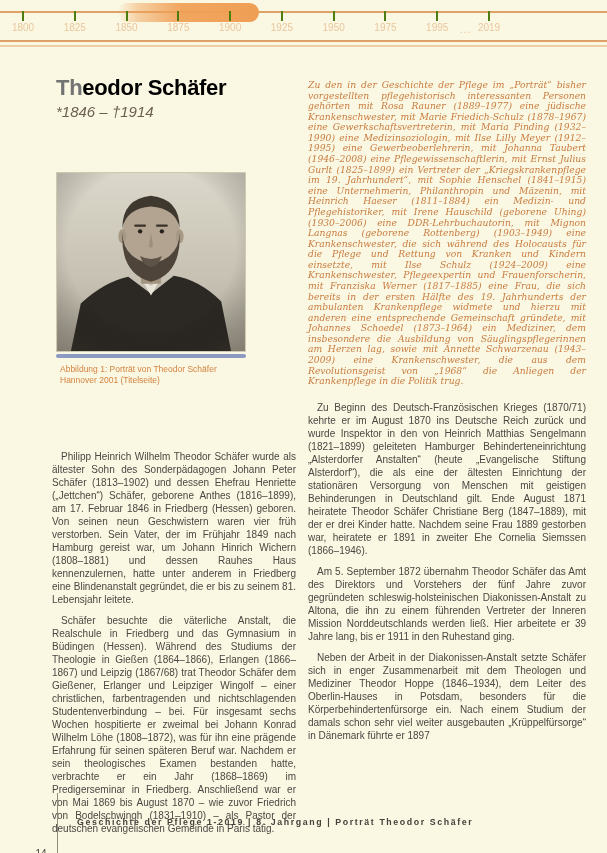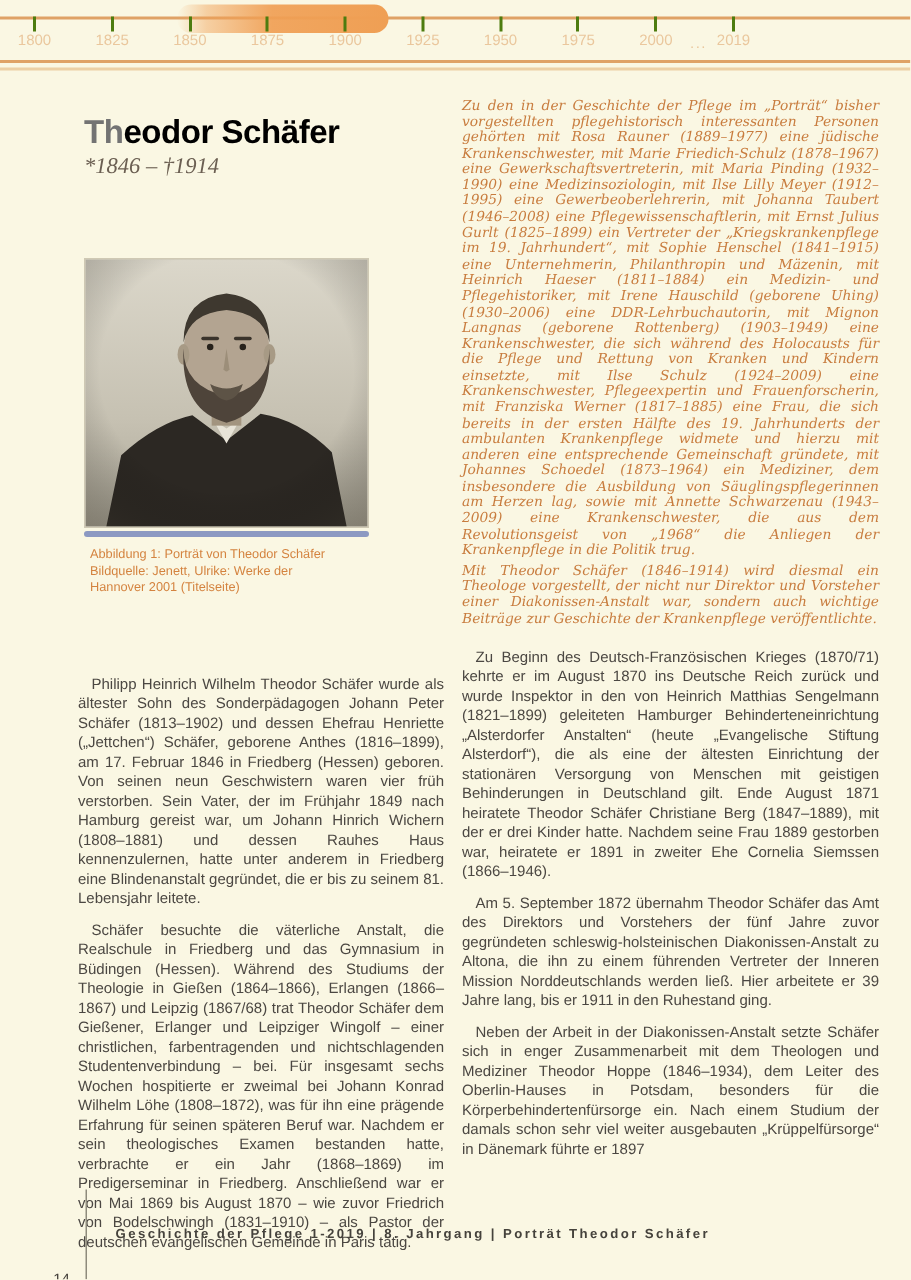--- a/index.html
+++ b/index.html
@@ -20,38 +20,38 @@
   .tl-ellipsis{position:absolute;left:460px;top:24px;font-size:10px;color:#eac79d;letter-spacing:1px;}
 
   
   .masthead{position:absolute;left:56px;top:74px;width:240px;}
   #portrait-title{margin:0;font-family:"DejaVu Serif",serif;font-weight:bold;
      font-size:33px;letter-spacing:1px;line-height:46px;}
   #portrait-title .cap{font-size:46px;}
   .subject-name{margin:2px 0 0;font-size:22px;font-weight:bold;letter-spacing:-0.3px;line-height:24px;}
   .name-lead{color:#737373;}
   .name-rest{color:#000000;}
-  .subject-dates{margin-top:3px;font-family:Liberation Serif, serif;font-style:italic;
+  .subject-dates{margin-top:3px;font-family:Liberation Sans, sans-serif;font-style:italic;
      font-size:15px;color:#6b5f52;}
 
   
   .photo{position:absolute;left:56px;top:172px;width:190px;height:180px;margin:0;
      border:1px solid #cfc9b4;box-sizing:border-box;background:#cdc9bc;}
   .photo svg{display:block;width:100%;height:100%;}
   .photo-rule{position:absolute;left:56px;top:354px;width:190px;height:4px;border-radius:2px;background:#8c99c2;}
   .caption{position:absolute;left:60px;top:364px;width:210px;
      font-size:8.5px;line-height:11px;color:#d4833f;}
 
   
   .intro-p{margin:0 0 3px;font-family:"DejaVu Serif",serif;font-style:italic;
      font-size:9.2px;line-height:1.15;color:#c87c3e;text-align:justify;}
   .body-p{margin:0 0 8px;font-size:10px;line-height:1.3;color:#4b4742;
      text-align:justify;text-indent:9px;}
   #left-body{position:absolute;left:52px;top:450px;width:244px;}
-  #right-col{position:absolute;left:308px;top:66px;width:278px;}
+  #right-col{position:absolute;left:308px;top:80px;width:278px;}
   #right-body{margin-top:14px;}
 
   
   .pageno{position:absolute;left:30px;top:848px;width:22px;text-align:center;
      font-size:10px;color:#45423c;}
   .footer-rule{position:absolute;left:57px;top:793px;width:1px;height:60px;background:#8e8b7c;}
   .running-title{position:absolute;left:77px;top:817px;font-size:8.8px;font-weight:bold;
      letter-spacing:1.6px;color:#45423c;white-space:nowrap;}
 </style>
 </head>
@@ -81,21 +81,21 @@
         <div class="tick" style="left: 280.9px;">
           <div class="tick-label">1925</div>
         </div>
         <div class="tick" style="left: 332.68px;">
           <div class="tick-label">1950</div>
         </div>
         <div class="tick" style="left: 384.46px;">
           <div class="tick-label">1975</div>
         </div>
         <div class="tick" style="left: 436.24px;">
-          <div class="tick-label">2000</div>
+          <div class="tick-label">1995</div>
         </div>
         <div class="tick" style="left: 488.02px;">
           <div class="tick-label">2019</div>
         </div>
       </div>
     <div class="tl-ellipsis">...</div>
     <div class="tl-line tl-rule1"></div>
     <div class="tl-line tl-rule2"></div>
   </header>
 
@@ -140,33 +140,31 @@
       <circle cx="84" cy="59" r="2.2" fill="#27221c"></circle>
       <circle cx="106" cy="59" r="2.2" fill="#27221c"></circle>
 
       <path d="M95,60 L93,74 Q95,77 97,74 Z" fill="#9c8e79"></path>
       <rect x="0" y="0" width="190" height="180" fill="url(#vign)"></rect>
     </svg>
   </figure>
   <div class="photo-rule"></div>
   <div id="photo-caption" class="caption">
       <div>Abbildung 1: Porträt von Theodor Schäfer</div>
-      <div>Bildquelle: Jenett, Ulrike: Werke der</div>
       <div>Hannover 2001 (Titelseite)</div>
     </div>
 
   <section id="left-body">
       <p class="body-p">Philipp Heinrich Wilhelm Theodor Schäfer wurde als ältester Sohn des Sonderpädagogen Johann Peter Schäfer (1813–1902) und dessen Ehefrau Henriette („Jettchen“) Schäfer, geborene Anthes (1816–1899), am 17. Februar 1846 in Friedberg (Hessen) geboren. Von seinen neun Geschwistern waren vier früh verstorben. Sein Vater, der im Frühjahr 1849 nach Hamburg gereist war, um Johann Hinrich Wichern (1808–1881) und dessen Rauhes Haus kennenzulernen, hatte unter anderem in Friedberg eine Blindenanstalt gegründet, die er bis zu seinem 81. Lebensjahr leitete.</p>
       <p class="body-p">Schäfer besuchte die väterliche Anstalt, die Realschule in Friedberg und das Gymnasium in Büdingen (Hessen). Während des Studiums der Theologie in Gießen (1864–1866), Erlangen (1866–1867) und Leipzig (1867/68) trat Theodor Schäfer dem Gießener, Erlanger und Leipziger Wingolf – einer christlichen, farbentragenden und nichtschlagenden Studentenverbindung – bei. Für insgesamt sechs Wochen hospitierte er zweimal bei Johann Konrad Wilhelm Löhe (1808–1872), was für ihn eine prägende Erfahrung für seinen späteren Beruf war. Nachdem er sein theologisches Examen bestanden hatte, verbrachte er ein Jahr (1868–1869) im Predigerseminar in Friedberg. Anschließend war er von Mai 1869 bis August 1870 – wie zuvor Friedrich von Bodelschwingh (1831–1910) – als Pastor der deutschen evangelischen Gemeinde in Paris tätig.</p>
     </section>
 
   <section id="right-col">
     <div id="intro">
         <p class="intro-p">Zu den in der Geschichte der Pflege im „Porträt“ bisher vorgestellten pflegehistorisch interessanten Personen gehörten mit Rosa Rauner (1889–1977) eine jüdische Krankenschwester, mit Marie Friedich-Schulz (1878–1967) eine Gewerkschaftsvertreterin, mit Maria Pinding (1932–1990) eine Medizinsoziologin, mit Ilse Lilly Meyer (1912–1995) eine Gewerbeoberlehrerin, mit Johanna Taubert (1946–2008) eine Pflegewissenschaftlerin, mit Ernst Julius Gurlt (1825–1899) ein Vertreter der „Kriegskrankenpflege im 19. Jahrhundert“, mit Sophie Henschel (1841–1915) eine Unternehmerin, Philanthropin und Mäzenin, mit Heinrich Haeser (1811–1884) ein Medizin- und Pflegehistoriker, mit Irene Hauschild (geborene Uhing) (1930–2006) eine DDR-Lehrbuchautorin, mit Mignon Langnas (geborene Rottenberg) (1903–1949) eine Krankenschwester, die sich während des Holocausts für die Pflege und Rettung von Kranken und Kindern einsetzte, mit Ilse Schulz (1924–2009) eine Krankenschwester, Pflegeexpertin und Frauenforscherin, mit Franziska Werner (1817–1885) eine Frau, die sich bereits in der ersten Hälfte des 19. Jahrhunderts der ambulanten Krankenpflege widmete und hierzu mit anderen eine entsprechende Gemeinschaft gründete, mit Johannes Schoedel (1873–1964) ein Mediziner, dem insbesondere die Ausbildung von Säuglingspflegerinnen am Herzen lag, sowie mit Annette Schwarzenau (1943–2009) eine Krankenschwester, die aus dem Revolutionsgeist von „1968“ die Anliegen der Krankenpflege in die Politik trug.</p>
-        <p class="intro-p">Mit Theodor Schäfer (1846–1914) wird diesmal ein Theologe vorgestellt, der nicht nur Direktor und Vorsteher einer Diakonissen-Anstalt war, sondern auch wichtige Beiträge zur Geschichte der Krankenpflege veröffentlichte.</p>
       </div>
     <div id="right-body">
         <p class="body-p">Zu Beginn des Deutsch-Französischen Krieges (1870/71) kehrte er im August 1870 ins Deutsche Reich zurück und wurde Inspektor in den von Heinrich Matthias Sengelmann (1821–1899) geleiteten Hamburger Behinderteneinrichtung „Alsterdorfer Anstalten“ (heute „Evangelische Stiftung Alsterdorf“), die als eine der ältesten Einrichtung der stationären Versorgung von Menschen mit geistigen Behinderungen in Deutschland gilt. Ende August 1871 heiratete Theodor Schäfer Christiane Berg (1847–1889), mit der er drei Kinder hatte. Nachdem seine Frau 1889 gestorben war, heiratete er 1891 in zweiter Ehe Cornelia Siemssen (1866–1946).</p>
         <p class="body-p">Am 5. September 1872 übernahm Theodor Schäfer das Amt des Direktors und Vorstehers der fünf Jahre zuvor gegründeten schleswig-holsteinischen Diakonissen-Anstalt zu Altona, die ihn zu einem führenden Vertreter der Inneren Mission Norddeutschlands werden ließ. Hier arbeitete er 39 Jahre lang, bis er 1911 in den Ruhestand ging.</p>
         <p class="body-p">Neben der Arbeit in der Diakonissen-Anstalt setzte Schäfer sich in enger Zusammenarbeit mit dem Theologen und Mediziner Theodor Hoppe (1846–1934), dem Leiter des Oberlin-Hauses in Potsdam, besonders für die Körperbehindertenfürsorge ein. Nach einem Studium der damals schon sehr viel weiter ausgebauten „Krüppelfürsorge“ in Dänemark führte er 1897</p>
       </div>
   </section>
 
   <footer>
     <div class="pageno">14</div>

